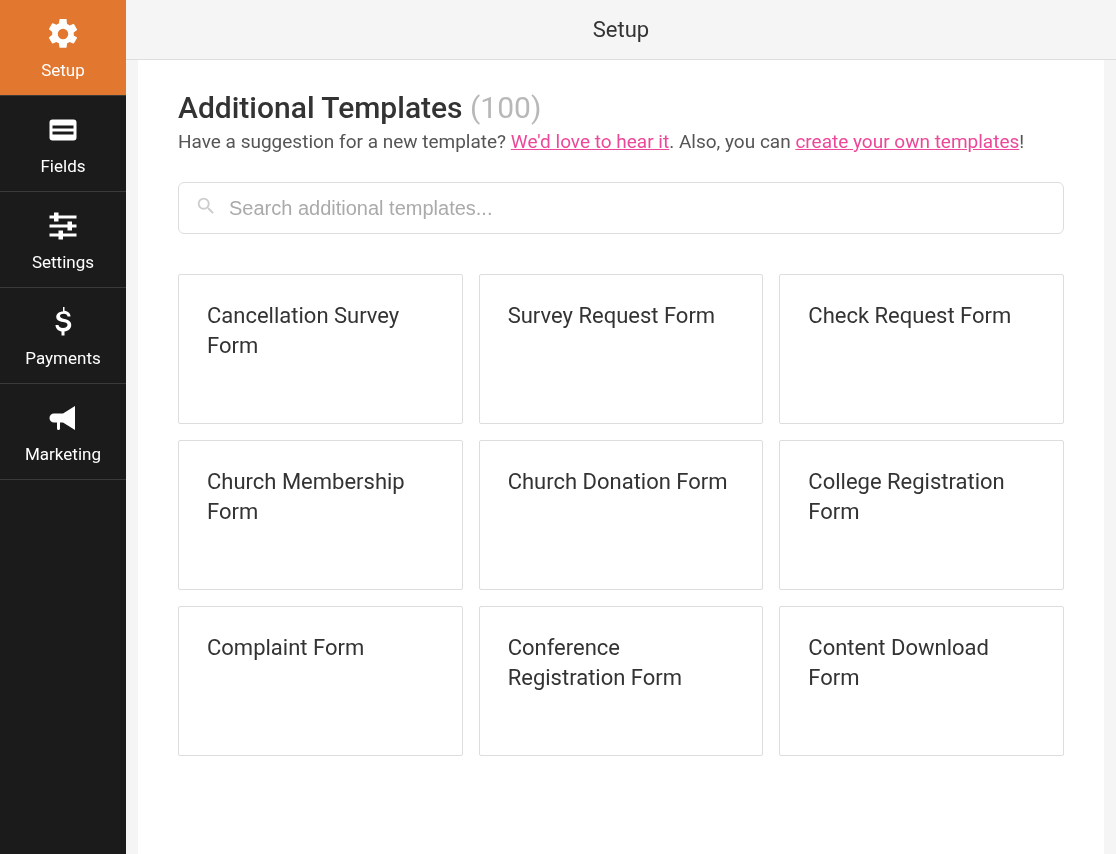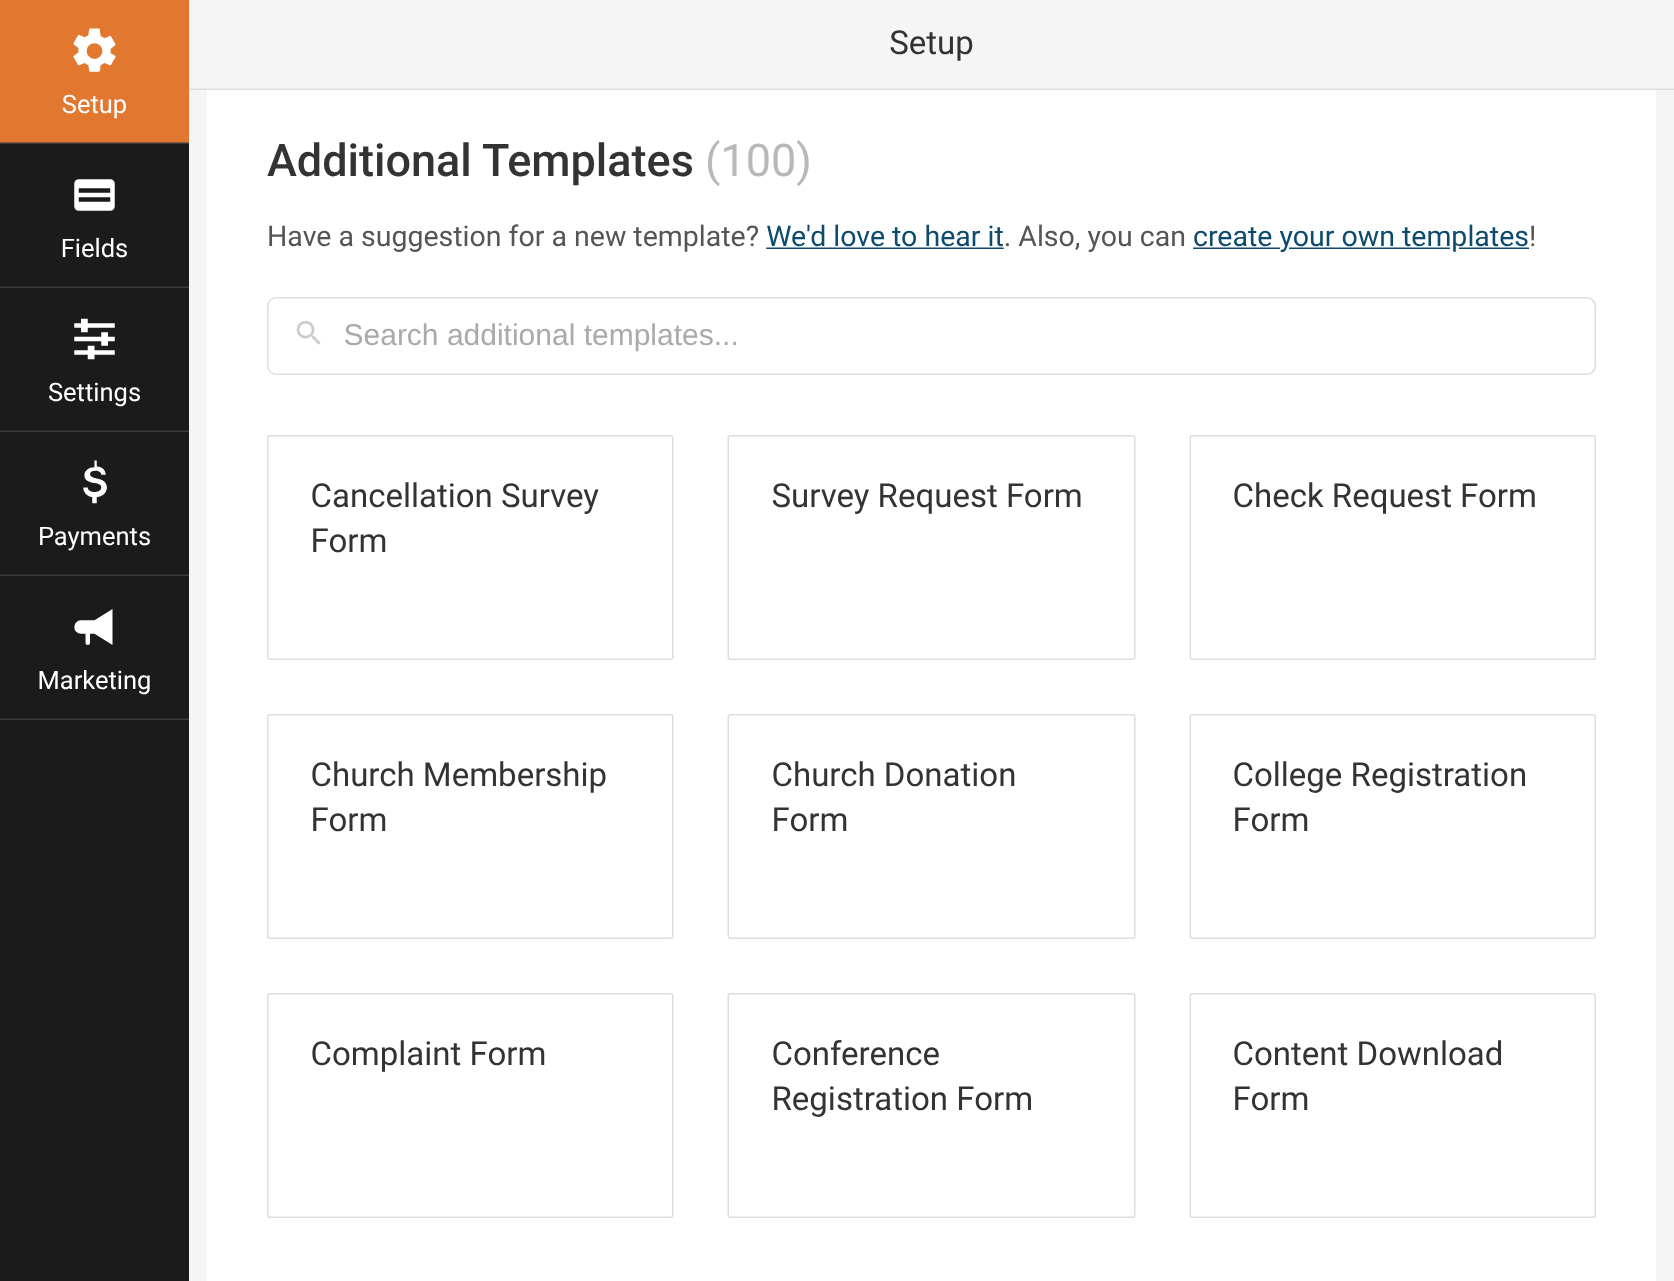--- a/index.html
+++ b/index.html
@@ -59,30 +59,30 @@
 .panel {
   background: #fff;
   margin: 0 12px 12px 12px;
   padding: 30px 40px 40px 40px;
   min-height: 100%;
 }
 .section-title {
   font-size: 30px;
   font-weight: 500;
   color: #333;
-  margin-bottom: 18px;
+  margin-bottom: 2px;
 }
 .section-title .count { color: #b8b8b8; font-weight: 400; }
 .intro {
   font-size: 19px;
   color: #555;
   line-height: 1.55;
   margin-bottom: 26px;
 }
-.intro a { color: #0c4a6e; text-decoration: underline; }
+.intro a { color: #ec4899; text-decoration: underline; }
 .search-wrap {
   width: 100%;
   border: 1px solid #ddd;
   border-radius: 6px;
   display: flex;
   align-items: center;
   padding: 12px 16px;
   margin-bottom: 40px;
 }
 .search-wrap svg { width: 22px; height: 22px; fill: #ccc; margin-right: 12px; flex-shrink: 0; }
@@ -92,21 +92,21 @@
   font-size: 20px;
   color: #0369a1;
   width: 100%;
   background: transparent;
 }
 .search-input::placeholder { color: #aaa; }
 
 .grid {
   display: grid;
   grid-template-columns: repeat(3, 1fr);
-  gap: 36px;
+  gap: 16px;
 }
 .card {
   border: 1px solid #ddd;
   border-radius: 2px;
   height: 150px;
   padding: 26px 28px;
   cursor: pointer;
 }
 .card-title {
   font-size: 22px;

